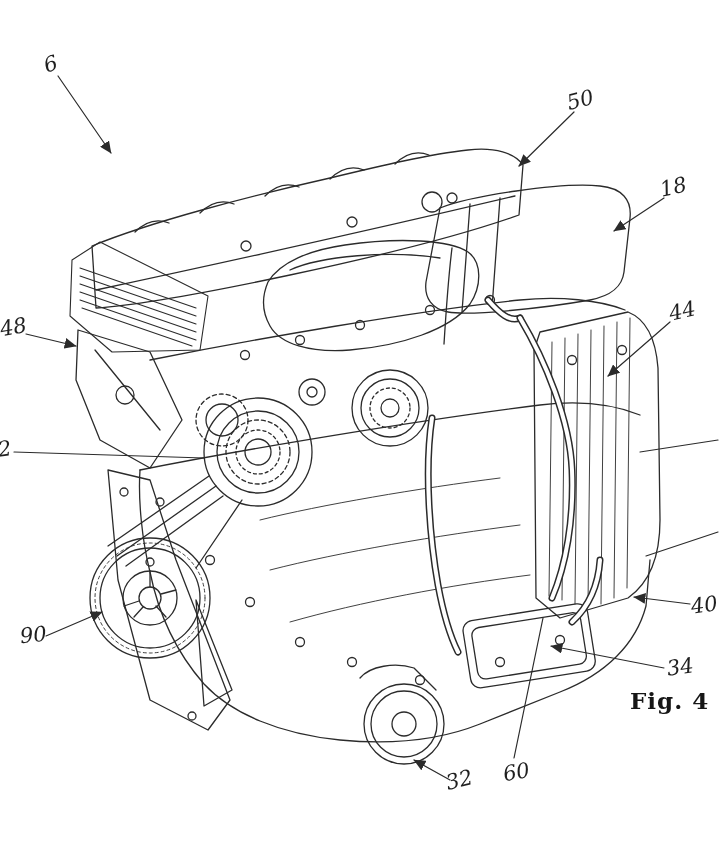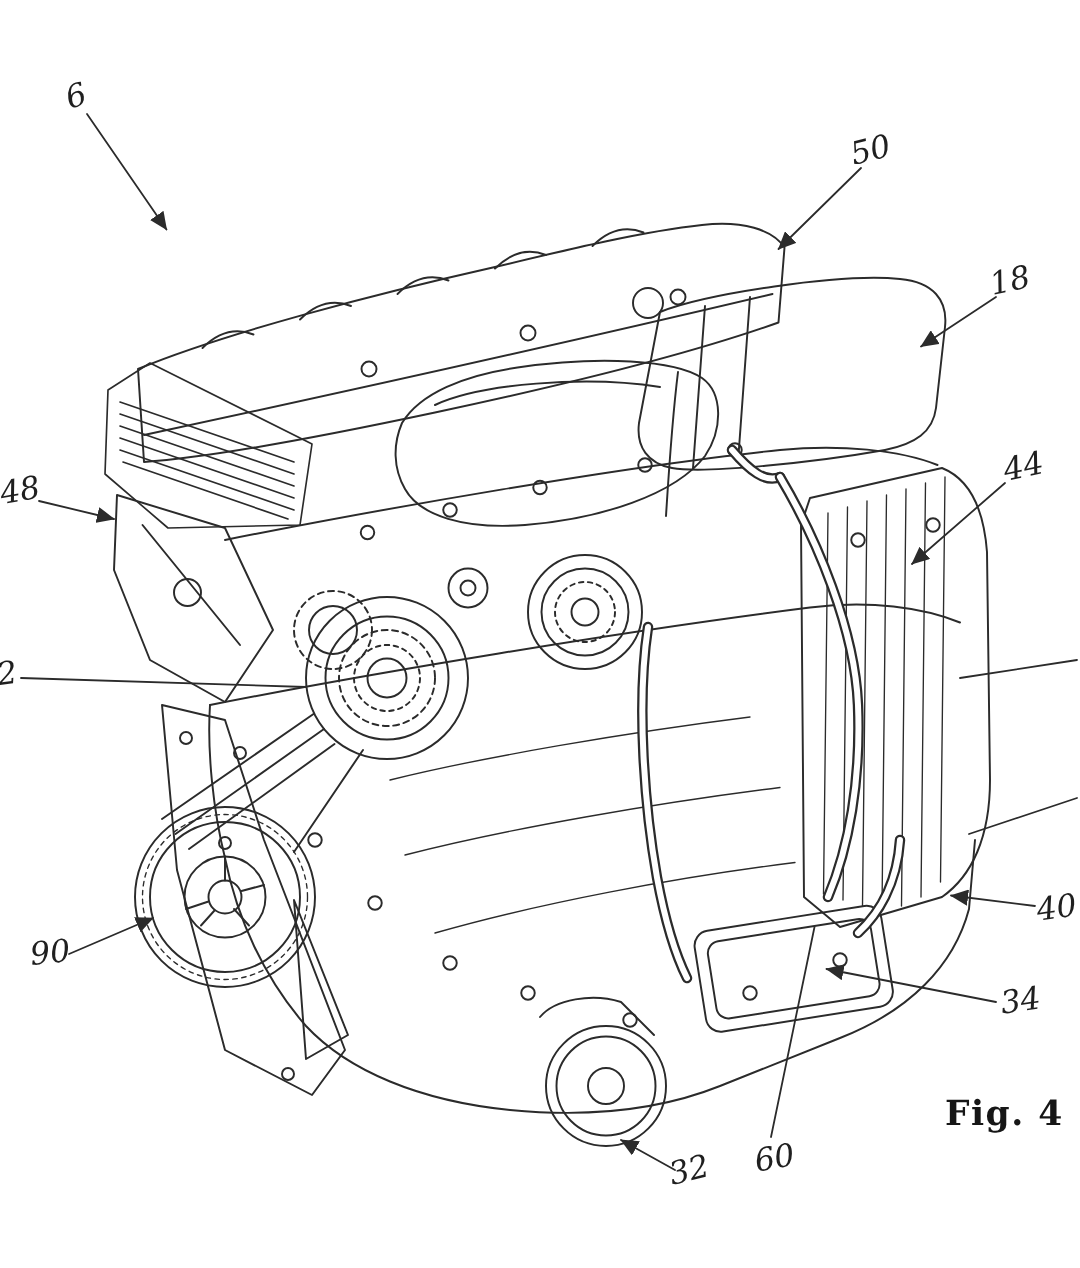--- a/index.html
+++ b/index.html
@@ -13,21 +13,21 @@
     position:absolute;
     font-family:"DejaVu Serif", serif;
     font-style:italic;
     font-size:21px;
     color:#1f1f1f;
     white-space:nowrap;
     user-select:none;
   }
   .fig-label{
     position:absolute;
-    left:630px;top:729px;
+    left:630px;top:687px;
     font-family:"DejaVu Serif", serif;
     font-weight:600;
     font-size:23px;
     color:#161616;
     letter-spacing:1px;
   }
   .r6 {left:44px;  top:52px;  transform:rotate(-18deg);}
   .r50{left:567px; top:88px;  transform:rotate(-14deg);}
   .r18{left:660px; top:175px; transform:rotate(-12deg);}
   .r48{left:0px;   top:315px; transform:rotate(-10deg);}

